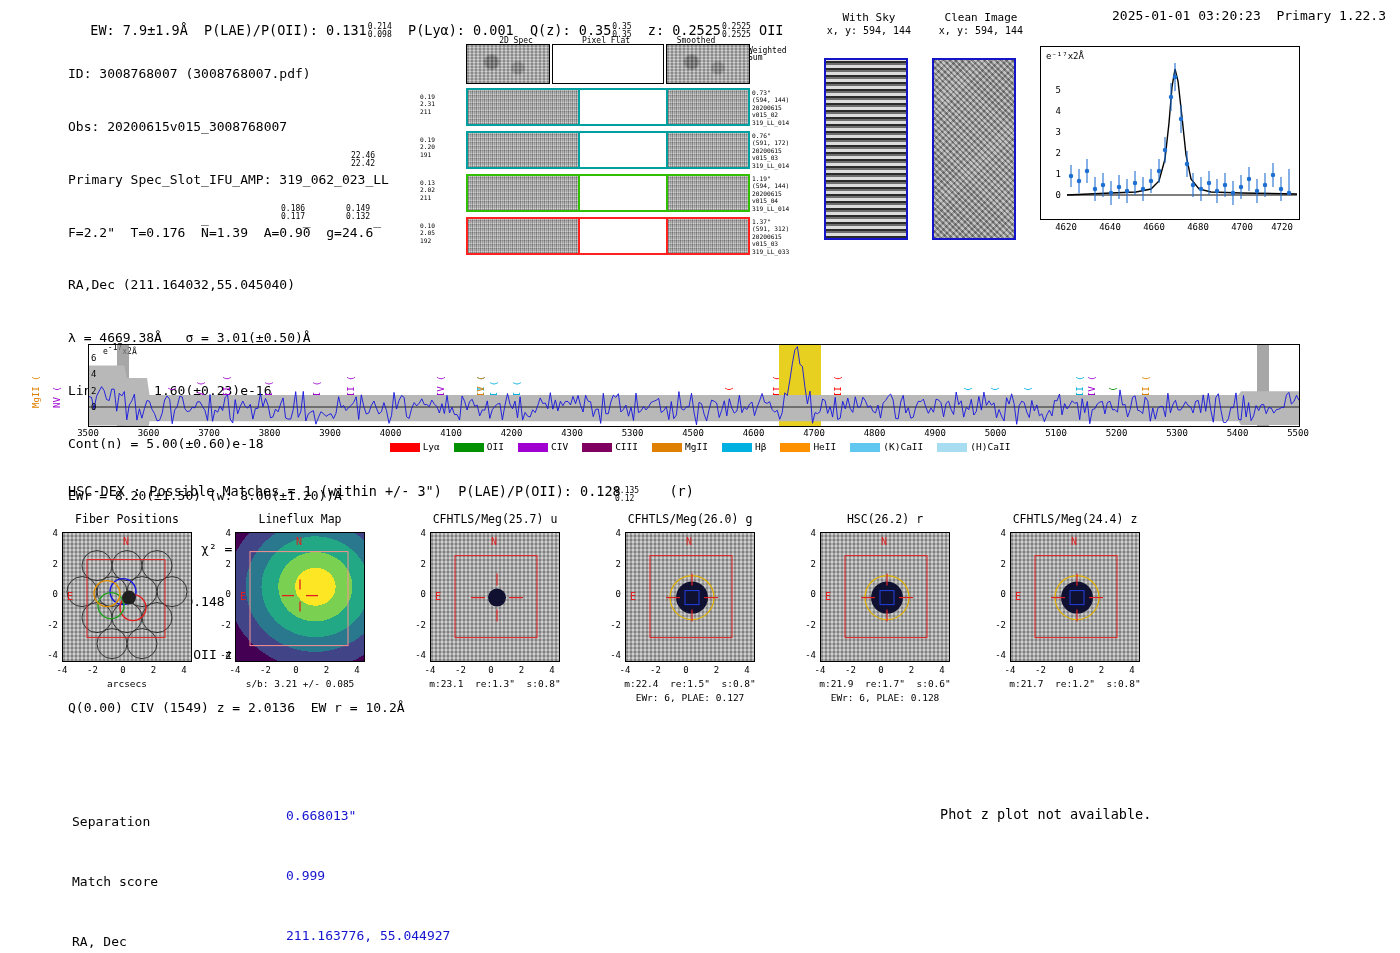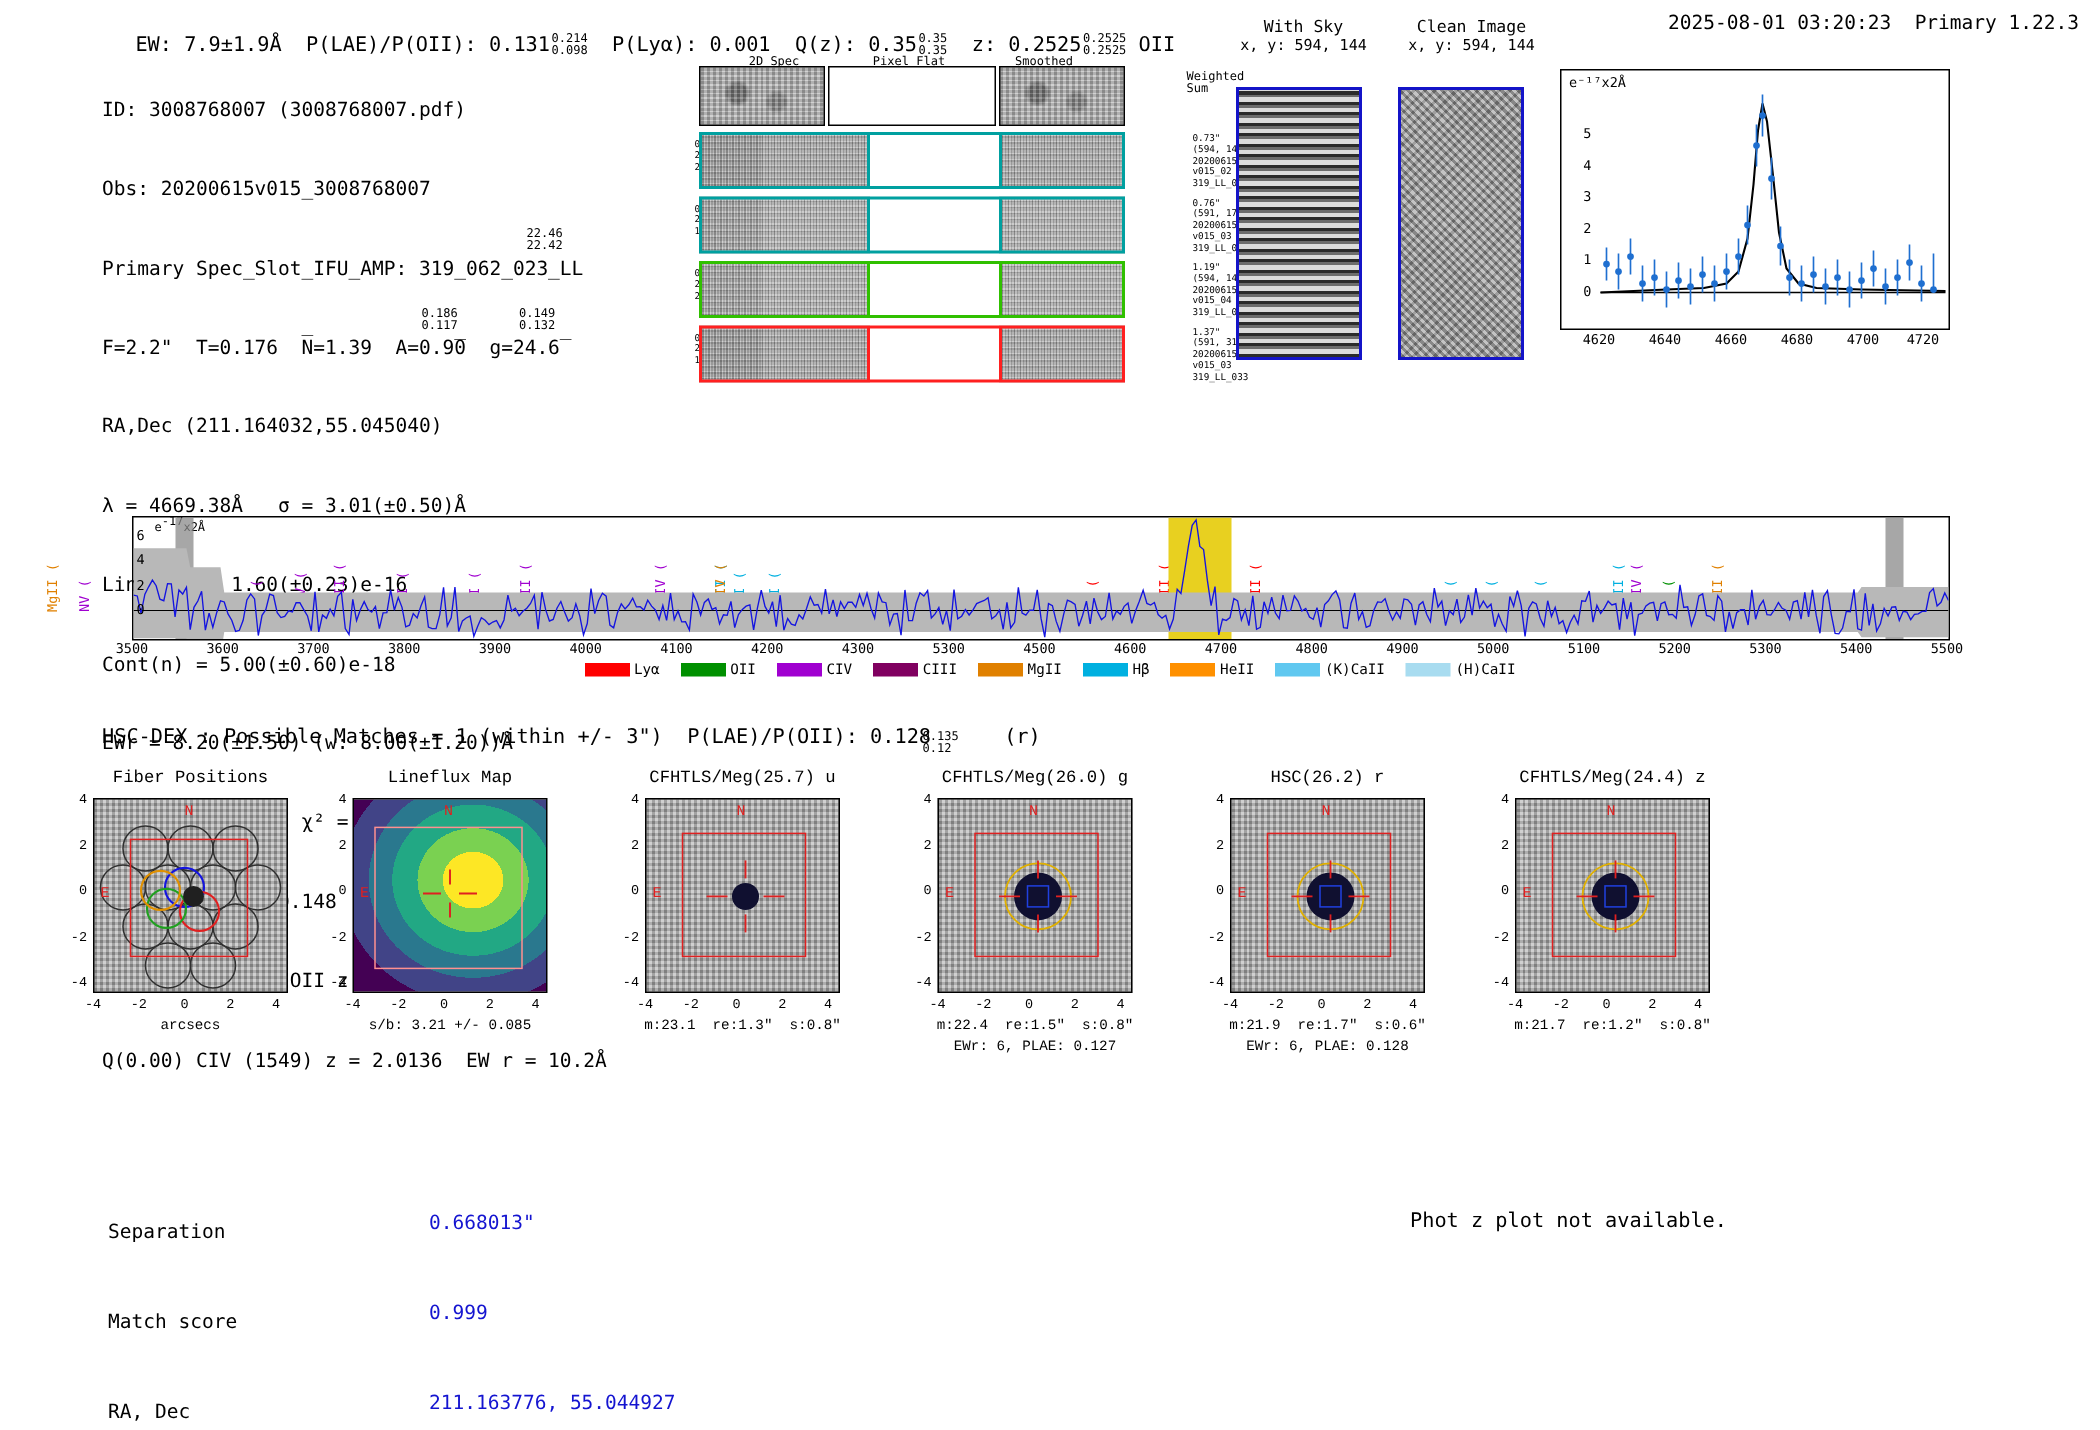--- a/index.html
+++ b/index.html
@@ -38,21 +38,21 @@
     background-color:#9a9a9a;
     background-image:repeating-linear-gradient(0deg,#2b2b2b 0 2px,#dcdcdc 2px 5px, #6d6d6d 5px 7px);
   }
   .cleanimg{
     background-color:#a8a8a8;
     background-image:
       repeating-linear-gradient(45deg, rgba(0,0,0,.25) 0 2px, rgba(255,255,255,.2) 2px 4px),
       repeating-linear-gradient(-45deg, rgba(0,0,0,.2) 0 2px, rgba(255,255,255,.15) 2px 5px);
   }
   .blueframe{border:2px solid #1414c8;box-sizing:border-box;}
-  .tinylbl{font-size:6.2px;line-height:7.4px;white-space:pre;margin-left:43px;}
+  .tinylbl{font-size:6.2px;line-height:7.4px;white-space:pre;}
   .ticklblx{font-size:9px;text-align:center;position:absolute;}
   .ticklbly{font-size:9px;text-align:right;position:absolute;}
 
   
   #specbox{left:88px;top:344px;width:1212px;height:83px;border:1px solid #000;box-sizing:border-box;}
   .emlbl{position:absolute;font-size:9px;transform-origin:left bottom;transform:rotate(-90deg);white-space:nowrap;}
   .legbox{display:inline-block;width:30px;height:9px;vertical-align:middle;margin-right:3px;}
   #legend{top:441px;left:0;width:1400px;text-align:center;font-size:9.5px;}
   #legend span.item{margin:0 7px;white-space:nowrap;}
 
@@ -72,21 +72,21 @@
   #photznote{top:806px;left:940px;font-size:13.5px;color:#000;white-space:pre;}
 
   #hscdex{top:483px;left:68px;font-size:13.5px;white-space:pre;}
 </style>
 </head>
 <body>
 
 <div class="abs mono" id="topline">
   <span>EW: 7.9±1.9Å</span><span>&nbsp;&nbsp;</span><span>P(LAE)/P(OII):</span> <span>0.131</span><span class="frac"><span>0.214</span><br><span>0.098</span></span><span>&nbsp;&nbsp;</span><span>P(Lyα):</span> <span>0.001</span><span>&nbsp;&nbsp;</span><span>Q(z):</span> <span>0.35</span><span class="frac"><span>0.35</span><br><span>0.35</span></span><span>&nbsp;&nbsp;</span><span>z:</span> <span>0.2525</span><span class="frac"><span>0.2525</span><br><span>0.2525</span></span> <span>OII</span>
 </div>
-<div class="abs mono" id="topdate"><span>2025-08-01 03:20:23</span>  <span>Primary 1.22.3</span></div>
+<div class="abs mono" id="topdate"><span>2025-01-01 03:20:23</span>  <span>Primary 1.22.3</span></div>
 
 <div class="abs mono" id="info">
   <div>ID: 3008768007 (3008768007.pdf)</div>
   <div>Obs: 20200615v015_3008768007</div>
   <div>Primary Spec_Slot_IFU_AMP: 319_062_023_LL</div>
   <div>F=2.2"  T=0.176  N̅=1.39  A=0.9̅0  g=24.6̅</div>
   <div>RA,Dec (211.164032,55.045040)</div>
   <div>λ = 4669.38Å   σ = 3.01(±0.50)Å</div>
   <div>LineFlux = 1.60(±0.23)e-16</div>
   <div>Cont(n) = 5.00(±0.60)e-18</div>
@@ -332,21 +332,21 @@
     <div class="ticklblx" style="left: 1071px; width: 36px;">5300</div>
     <div class="ticklblx" style="left: 1131.5px; width: 36px;">5400</div>
     <div class="ticklblx" style="left: 1192px; width: 36px;">5500</div>
   </div>
 
 <div class="abs" id="legend"><span class="item"><span class="legbox" style="background: rgb(255, 0, 0);"></span><span>Lyα</span></span><span class="item"><span class="legbox" style="background: rgb(0, 144, 0);"></span><span>OII</span></span><span class="item"><span class="legbox" style="background: rgb(160, 0, 208);"></span><span>CIV</span></span><span class="item"><span class="legbox" style="background: rgb(128, 0, 96);"></span><span>CIII</span></span><span class="item"><span class="legbox" style="background: rgb(224, 128, 0);"></span><span>MgII</span></span><span class="item"><span class="legbox" style="background: rgb(0, 176, 224);"></span><span>Hβ</span></span><span class="item"><span class="legbox" style="background: rgb(255, 144, 0);"></span><span>HeII</span></span><span class="item"><span class="legbox" style="background: rgb(96, 200, 240);"></span><span>(K)CaII</span></span><span class="item"><span class="legbox" style="background: rgb(168, 220, 240);"></span><span>(H)CaII</span></span></div>
 
 <div class="abs mono" id="hscdex"><span>HSC-DEX : Possible Matches = 1 (within +/- 3")  P(LAE)/P(OII): 0.128      (r)</span></div>
 <div class="abs frac" style="top:487px;left:614px;"><span>0.135</span><br><span>0.12</span></div>
 
-<div class="abs" id="cutrow" style="top:512px;left:0;width:1400px;height:200px;font-family:Liberation Mono, monospace;">
+<div class="abs" id="cutrow" style="top:512px;left:0;width:1400px;height:200px;">
     <div class="abs cuttitle" style="left: 40px; top: 0px; width: 174px;">Fiber Positions</div>
     <div class="abs graynoise" style="left: 62px; top: 20px; width: 130px; height: 130px; border: 1px solid rgb(0, 0, 0); box-sizing: border-box;"></div>
     <svg width="130" height="130" viewBox="0 0 130 130" style="position: absolute; left: 62px; top: 20px;">
       <circle cx="35" cy="33.60000000000001" r="15" fill="none" stroke="#303030" stroke-width="1"></circle>
       <circle cx="65" cy="33.60000000000001" r="15" fill="none" stroke="#303030" stroke-width="1"></circle>
       <circle cx="95" cy="33.60000000000001" r="15" fill="none" stroke="#303030" stroke-width="1"></circle>
       <circle cx="20" cy="59.60000000000001" r="15" fill="none" stroke="#303030" stroke-width="1"></circle>
       <circle cx="50" cy="59.60000000000001" r="15" fill="none" stroke="#303030" stroke-width="1"></circle>
       <circle cx="80" cy="59.60000000000001" r="15" fill="none" stroke="#303030" stroke-width="1"></circle>
       <circle cx="110" cy="59.60000000000001" r="15" fill="none" stroke="#303030" stroke-width="1"></circle>

